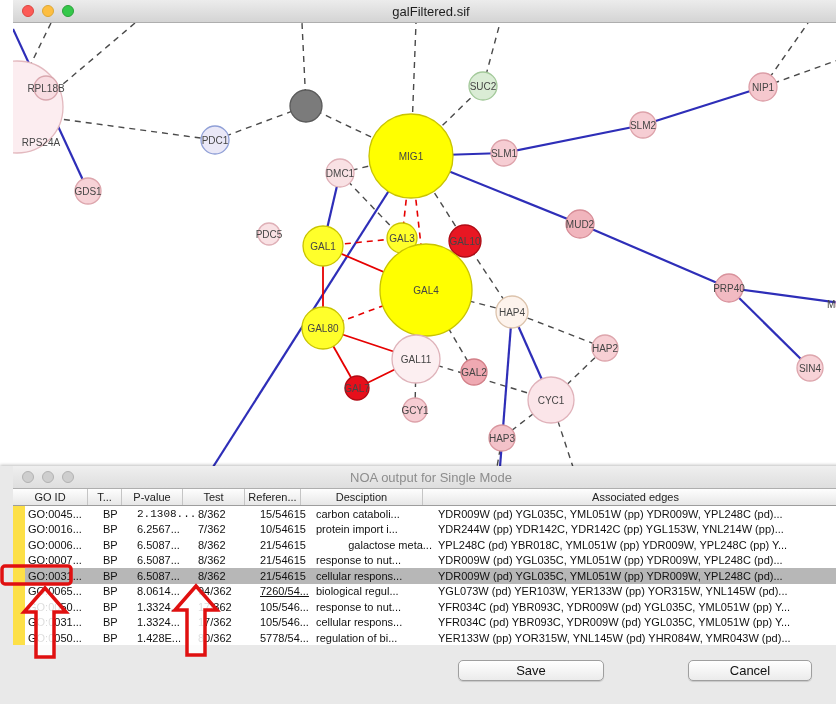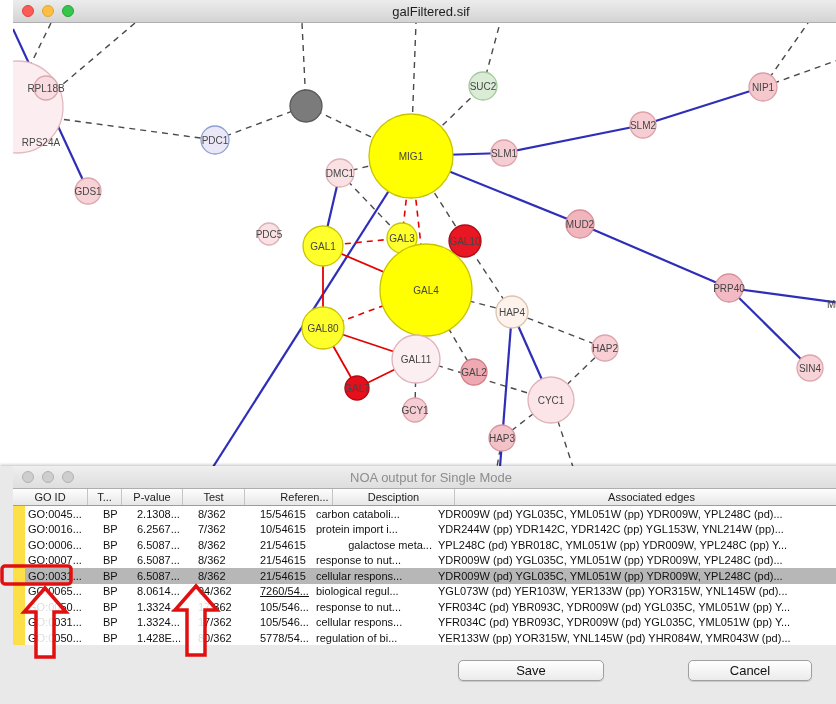--- a/index.html
+++ b/index.html
@@ -174,29 +174,29 @@
       <span class="light gray"></span>
     </div>
     <div>NOA output for Single Mode</div>
   </div>
   <div id="table-wrap">
     <div id="thead">
         <div class="th" style="width: 75px;">GO ID</div>
         <div class="th" style="width: 34px;">T...</div>
         <div class="th" style="width: 61px;">P-value</div>
         <div class="th" style="width: 62px;">Test</div>
-        <div class="th" style="width: 56px; margin-left: 32px;">Referen...</div>
+        <div class="th" style="width: 56px;">Referen...</div>
         <div class="th" style="width: 122px;">Desciption</div>
         <div class="th flex">Associated edges</div>
       </div>
     <div id="tbody">
         <div class="tr">
           <div class="td col-go_id" style="width: 75px;">GO:0045...</div>
           <div class="td col-type" style="width: 34px;">BP</div>
-          <div class="td col-p_value" style="width: 61px;">2.1308...</div>
+          <div class="td col-p_value" style="width: 61px; font-family: Liberation Mono, monospace;">2.1308...</div>
           <div class="td col-test" style="width: 62px;">8/362</div>
           <div class="td col-reference" style="width: 56px;">15/54615</div>
           <div class="td col-description" style="width: 122px;">carbon cataboli...</div>
           <div class="td col-associated_edges flex">YDR009W (pd) YGL035C, YML051W (pp) YDR009W, YPL248C (pd)...</div>
         </div>
         <div class="tr">
           <div class="td col-go_id" style="width: 75px;">GO:0016...</div>
           <div class="td col-type" style="width: 34px;">BP</div>
           <div class="td col-p_value" style="width: 61px;">6.2567...</div>
           <div class="td col-test" style="width: 62px;">7/362</div>

